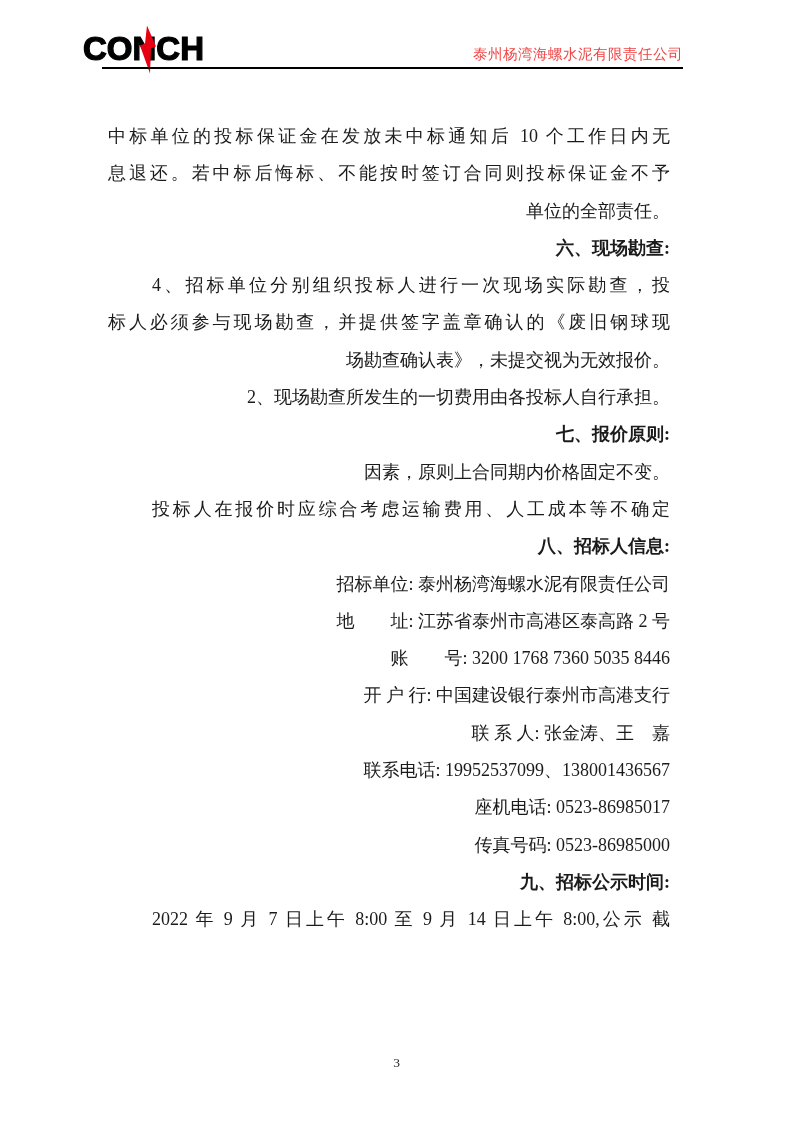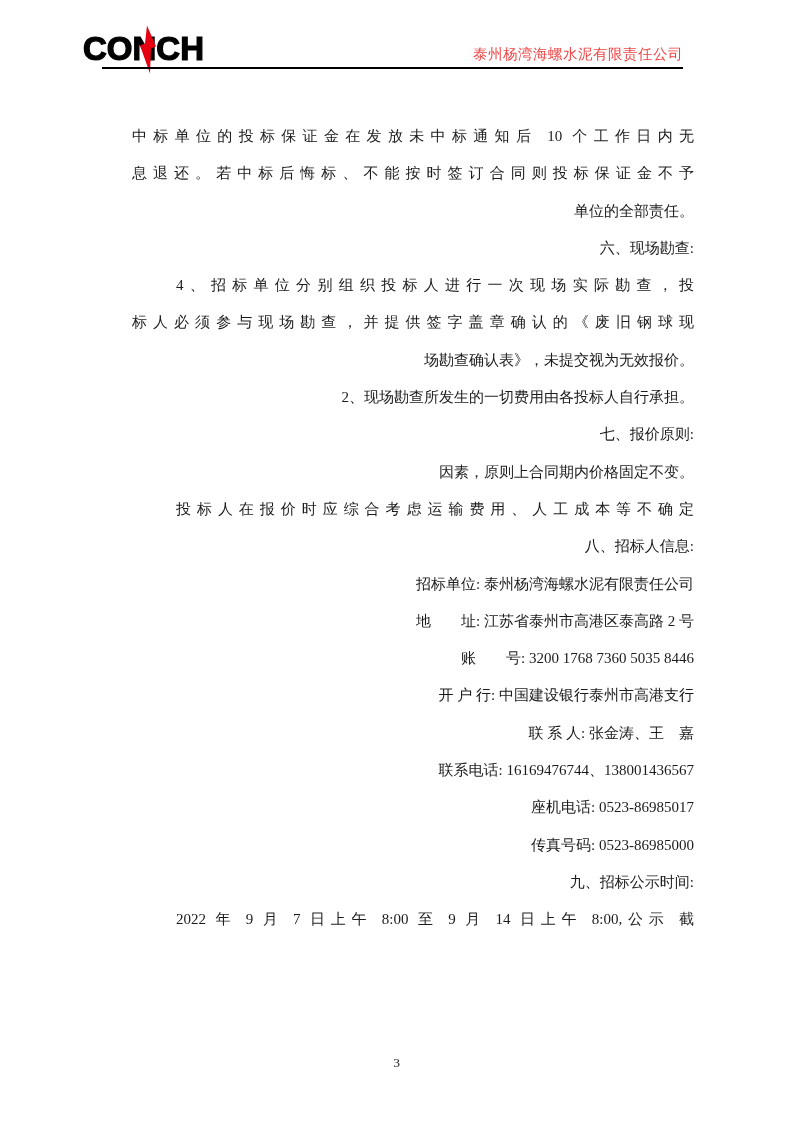--- a/index.html
+++ b/index.html
@@ -17,26 +17,26 @@
   }
   .logo-bolt{position:absolute;left:55px;top:-7px;width:20px;height:50px;}
   .company{
     position:absolute;top:47px;right:110px;
     font-size:14.5px;line-height:15px;color:#ef4444;letter-spacing:0.5px;
   }
   .rule{position:absolute;left:102px;top:67px;width:581px;height:2px;background:#000;}
   
   .content{
     position:absolute;left:108px;top:118px;width:562px;
-    font-size:15px;line-height:37.3px;margin-left:24px;
+    font-size:18px;line-height:37.3px;
   }
   .line{text-align:right;}
   .line.stretch{text-align:justify;text-align-last:justify;}
   .line.indent{text-indent:44px;}
-  .line.heading{font-weight:normal;}
+  .line.heading{font-weight:bold;}
   
   .pagenum{
     position:absolute;left:0;top:1055px;width:100%;
     text-align:center;font-size:13.5px;color:#1b1b1b;
   }
 </style>
 </head>
 <body>
 
 <div class="page">
@@ -63,21 +63,21 @@
       <div class="line indent">2、现场勘查所发生的一切费用由各投标人自行承担。</div>
       <div class="line indent heading">七、报价原则:</div>
       <div class="line">因素，原则上合同期内价格固定不变。</div>
       <div class="line indent stretch">投标人在报价时应综合考虑运输费用、人工成本等不确定</div>
       <div class="line indent heading">八、招标人信息:</div>
       <div class="line indent">招标单位: 泰州杨湾海螺水泥有限责任公司</div>
       <div class="line indent">地　　址: 江苏省泰州市高港区泰高路 2 号</div>
       <div class="line indent">账　　号: 3200 1768 7360 5035 8446</div>
       <div class="line indent">开 户 行: 中国建设银行泰州市高港支行</div>
       <div class="line indent">联 系 人: 张金涛、王　嘉</div>
-      <div class="line indent">联系电话: 16169476744、138001436567</div>
+      <div class="line indent">联系电话: 19952537099、138001436567</div>
       <div class="line indent">座机电话: 0523-86985017</div>
       <div class="line indent">传真号码: 0523-86985000</div>
       <div class="line indent heading">九、招标公示时间:</div>
       <div class="line indent stretch">2022 年 9 月 7 日上午 8:00 至 9 月 14 日上午 8:00,公示 截</div>
     </div>
 
   <div class="pagenum">3</div>
 
 </div>
 

